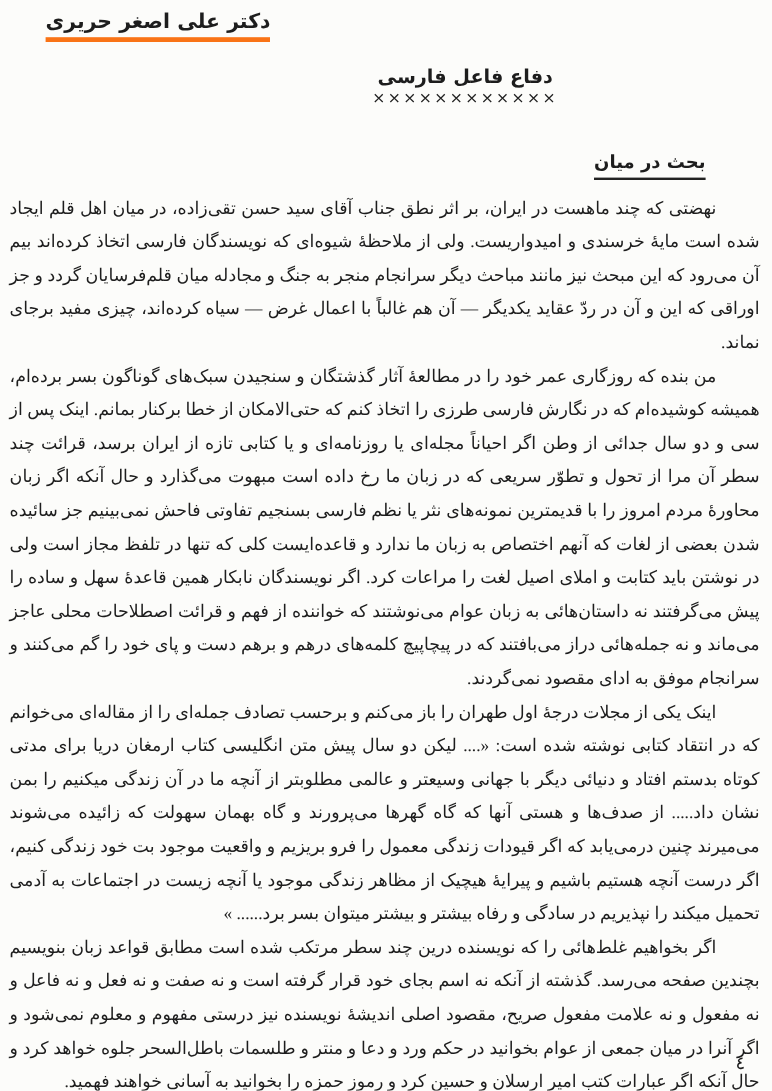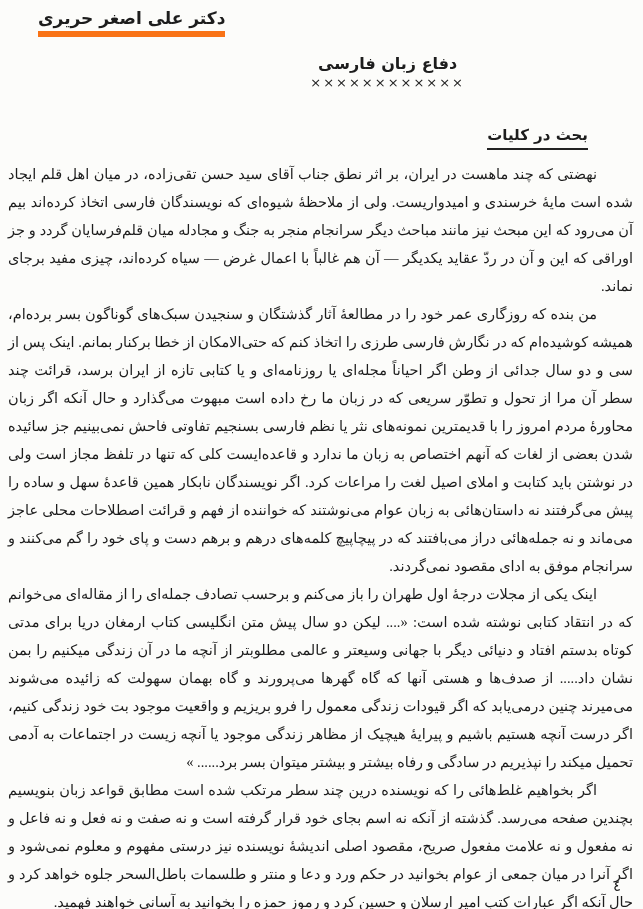--- a/index.html
+++ b/index.html
@@ -21,21 +21,21 @@
     font-family: "DejaVu Sans", sans-serif;
     color: var(--ink);
   }
   .author {
     position: absolute;
     top: 8px;
     left: 38px;
     direction: rtl;
     font-size: 17px;
     font-weight: bold;
-    border-bottom: 6px solid #f97316;
+    border-bottom: 4px solid #f97316;
     padding-bottom: 3px;
     text-align: center;
   }
   .title-block {
     position: absolute;
     top: 54px;
     right: 178px;
     direction: rtl;
     text-align: center;
   }
@@ -96,25 +96,25 @@
   }
 </style>
 </head>
 <body>
 
 <div class="page">
 
   <div class="author">دکتر علی اصغر حریری</div>
 
   <div class="title-block">
-    <div class="title">دفاع زبان فارسی</div>
+    <div class="title">دفاع فاعل فارسی</div>
     <div class="title-deco">××××××××××××</div>
   </div>
 
-  <div class="section-heading">بحث در کلیات</div>
+  <div class="section-heading">بحث در میان</div>
 
   <div class="body-text">
     <p>نهضتی که چند ماهست در ایران، بر اثر نطق جناب آقای سید حسن تقی‌زاده، در میان اهل قلم ایجاد شده است مایهٔ خرسندی و امیدواریست. ولی از ملاحظهٔ شیوه‌ای که نویسندگان فارسی اتخاذ کرده‌اند بیم آن می‌رود که این مبحث نیز مانند مباحث دیگر سرانجام منجر به جنگ و مجادله میان قلم‌فرسایان گردد و جز اوراقی که این و آن در ردّ عقاید یکدیگر — آن هم غالباً با اعمال غرض — سیاه کرده‌اند، چیزی مفید برجای نماند.</p>
     <p>من بنده که روزگاری عمر خود را در مطالعهٔ آثار گذشتگان و سنجیدن سبک‌های گوناگون بسر برده‌ام، همیشه کوشیده‌ام که در نگارش فارسی طرزی را اتخاذ کنم که حتی‌الامکان از خطا برکنار بمانم. اینک پس از سی و دو سال جدائی از وطن اگر احیاناً مجله‌ای یا روزنامه‌ای و یا کتابی تازه از ایران برسد، قرائت چند سطر آن مرا از تحول و تطوّر سریعی که در زبان ما رخ داده است مبهوت می‌گذارد و حال آنکه اگر زبان محاورهٔ مردم امروز را با قدیمترین نمونه‌های نثر یا نظم فارسی بسنجیم تفاوتی فاحش نمی‌بینیم جز سائیده شدن بعضی از لغات که آنهم اختصاص به زبان ما ندارد و قاعده‌ایست کلی که تنها در تلفظ مجاز است ولی در نوشتن باید کتابت و املای اصیل لغت را مراعات کرد. اگر نویسندگان نابکار همین قاعدهٔ سهل و ساده را پیش می‌گرفتند نه داستان‌هائی به زبان عوام می‌نوشتند که خواننده از فهم و قرائت اصطلاحات محلی عاجز می‌ماند و نه جمله‌هائی دراز می‌بافتند که در پیچاپیچ کلمه‌های درهم و برهم دست و پای خود را گم می‌کنند و سرانجام موفق به ادای مقصود نمی‌گردند.</p>
     <p>اینک یکی از مجلات درجهٔ اول طهران را باز می‌کنم و برحسب تصادف جمله‌ای را از مقاله‌ای می‌خوانم که در انتقاد کتابی نوشته شده است: «.... لیکن دو سال پیش متن انگلیسی کتاب ارمغان دریا برای مدتی کوتاه بدستم افتاد و دنیائی دیگر با جهانی وسیعتر و عالمی مطلوبتر از آنچه ما در آن زندگی میکنیم را بمن نشان داد..... از صدف‌ها و هستی آنها که گاه گهرها می‌پرورند و گاه بهمان سهولت که زائیده می‌شوند می‌میرند چنین درمی‌یابد که اگر قیودات زندگی معمول را فرو بریزیم و واقعیت موجود بت خود زندگی کنیم، اگر درست آنچه هستیم باشیم و پیرایهٔ هیچیک از مظاهر زندگی موجود یا آنچه زیست در اجتماعات به آدمی تحمیل میکند را نپذیریم در سادگی و رفاه بیشتر و بیشتر میتوان بسر برد...... »</p>
     <p>اگر بخواهیم غلط‌هائی را که نویسنده درین چند سطر مرتکب شده است مطابق قواعد زبان بنویسیم بچندین صفحه می‌رسد. گذشته از آنکه نه اسم بجای خود قرار گرفته است و نه صفت و نه فعل و نه فاعل و نه مفعول و نه علامت مفعول صریح، مقصود اصلی اندیشهٔ نویسنده نیز درستی مفهوم و معلوم نمی‌شود و اگر آنرا در میان جمعی از عوام بخوانید در حکم ورد و دعا و منتر و طلسمات باطل‌السحر جلوه خواهد کرد و حال آنکه اگر عبارات کتب امیر ارسلان و حسین کرد و رموز حمزه را بخوانید به آسانی خواهند فهمید.</p>
 
   </div>
 
 

